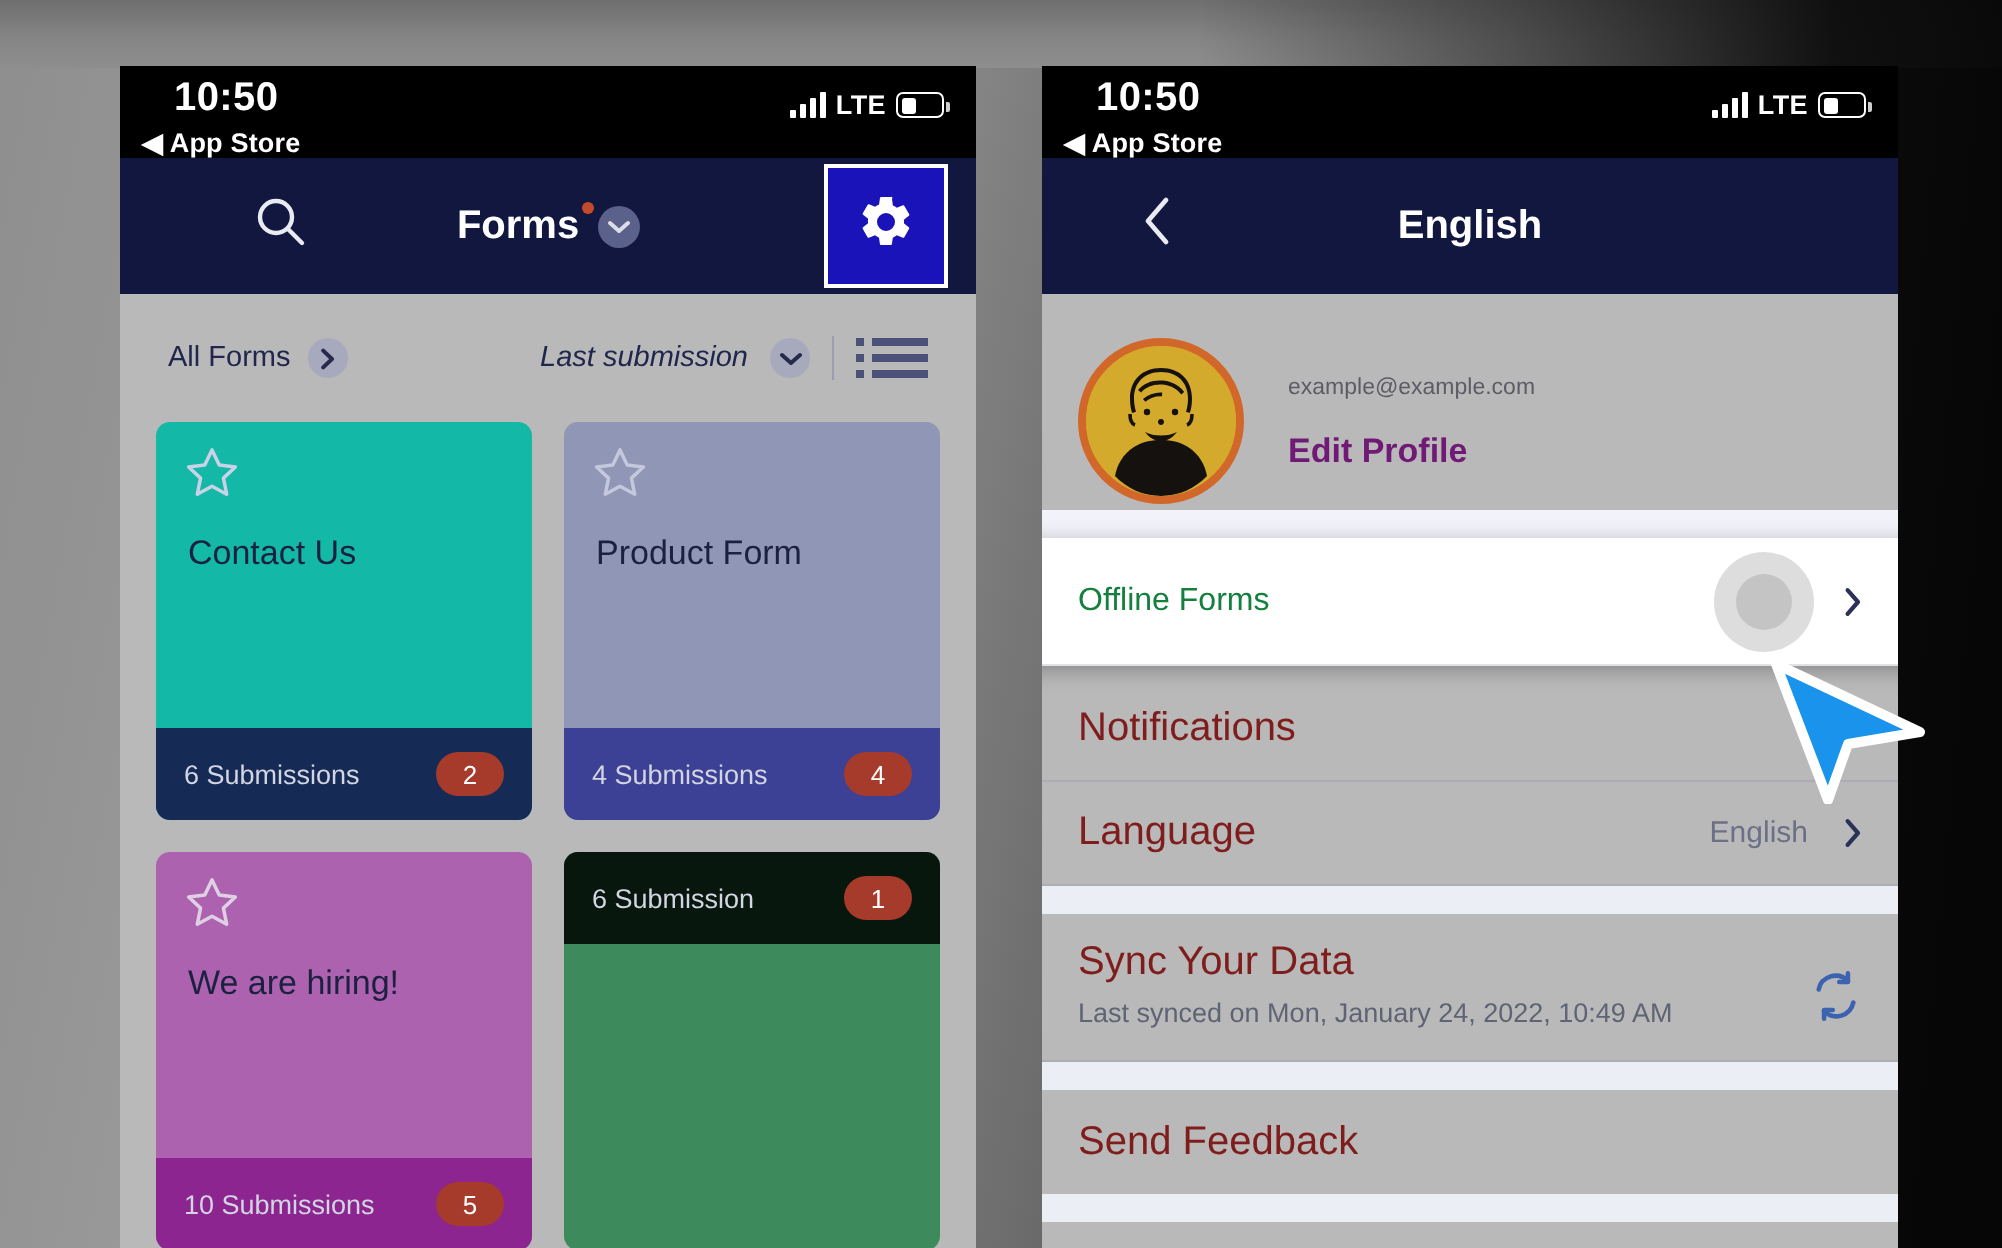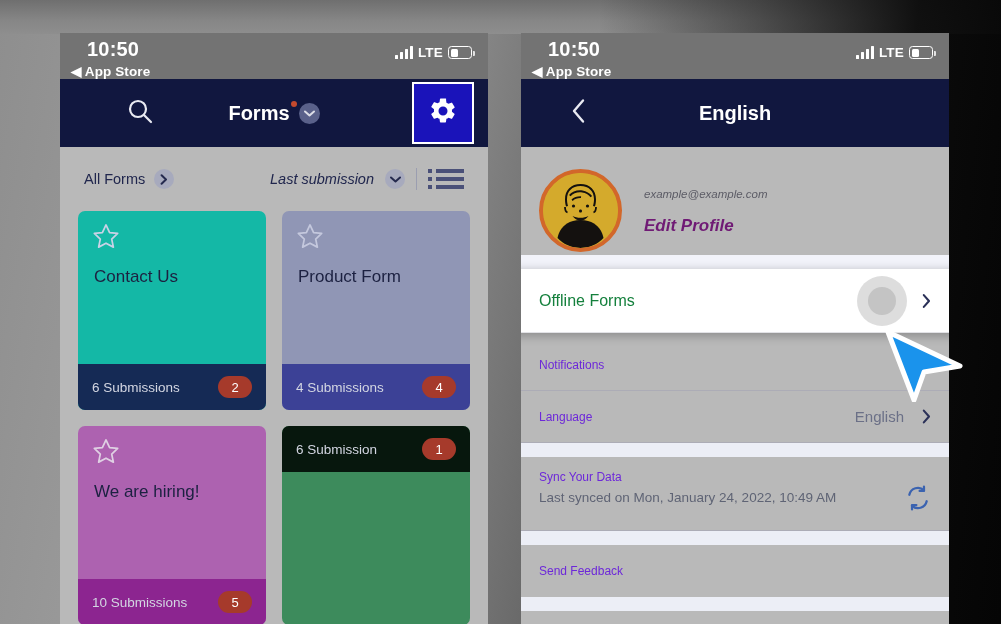--- a/index.html
+++ b/index.html
@@ -28,21 +28,21 @@
     top: 33px;
     height: 591px;
     overflow: hidden;
     background: #b9b9b9;
   }
   #phone-left  { left: 60px;  width: 428px; }
   #phone-right { left: 521px; width: 428px; }
 
   .statusbar {
     height: 46px;
-    background: #737373;
+    background: #000000;
     position: relative;
     color: #fff;
     padding-left: 40px;
   }
   .sb-time {
     position: absolute; left: 27px; top: 5px;
     font-size: 20px; font-weight: bold; letter-spacing: 0.2px;
   }
   .sb-back {
     position: absolute; left: 11px; top: 30px;
@@ -142,41 +142,41 @@
   .card-foot-label { font-size: 13.5px; color: #d3d6e2; }
   .card-badge {
     margin-left: auto; min-width: 34px; height: 22px; border-radius: 11px;
     background: #a63a2b; color: #fff; font-size: 13px;
     display: flex; align-items: center; justify-content: center; padding: 0 9px;
   }
 
   
   .profile {
     height: 126px; background: #b9b9b9; display: flex; align-items: center;
-    padding: 0 18px; gap: 22px; font-style: italic;
+    padding: 0 18px; gap: 22px;
   }
   .avatar {
     width: 83px; height: 83px; border-radius: 50%;
     border: 4px solid #d2672a; background: #d4aa2c;
     overflow: hidden; position: relative; flex: none;
   }
   .avatar svg { position: absolute; left: 0; top: 0; }
   .profile-text { padding-top: 4px; }
   .profile-email { font-size: 11.5px; color: #5c5c66; margin-bottom: 16px; }
   .profile-edit { font-size: 17px; color: #701a75; font-weight: bold; }
 
   .settings-list { background: #b9b9b9; }
   .spacer-row { height: 14px; background: #eceef6; }
   .srow {
     height: 52px; display: flex; align-items: center;
     padding: 0 18px; gap: 10px; position: relative;
     border-bottom: 1px solid #acacb6;
   }
   .srow.no-border { border-bottom: none; }
-  .srow-label { font-size: 12px; color: #6d28d9; }
+  .srow-label { font-size: 20px; color: #7f1d1d; }
   .srow-value { margin-left: auto; font-size: 15px; color: #6b7087; }
   .srow-chevron { margin-left: auto; }
   .srow-value + .srow-chevron { margin-left: 8px; }
   .srow-tall { height: 74px; align-items: flex-start; padding-top: 13px; }
   .srow-sub { font-size: 13.5px; color: #5f6475; margin-top: 6px; }
 
   
   #row-offline-forms {
     background: #ffffff;
     position: absolute; left: -12px; top: 122px;

